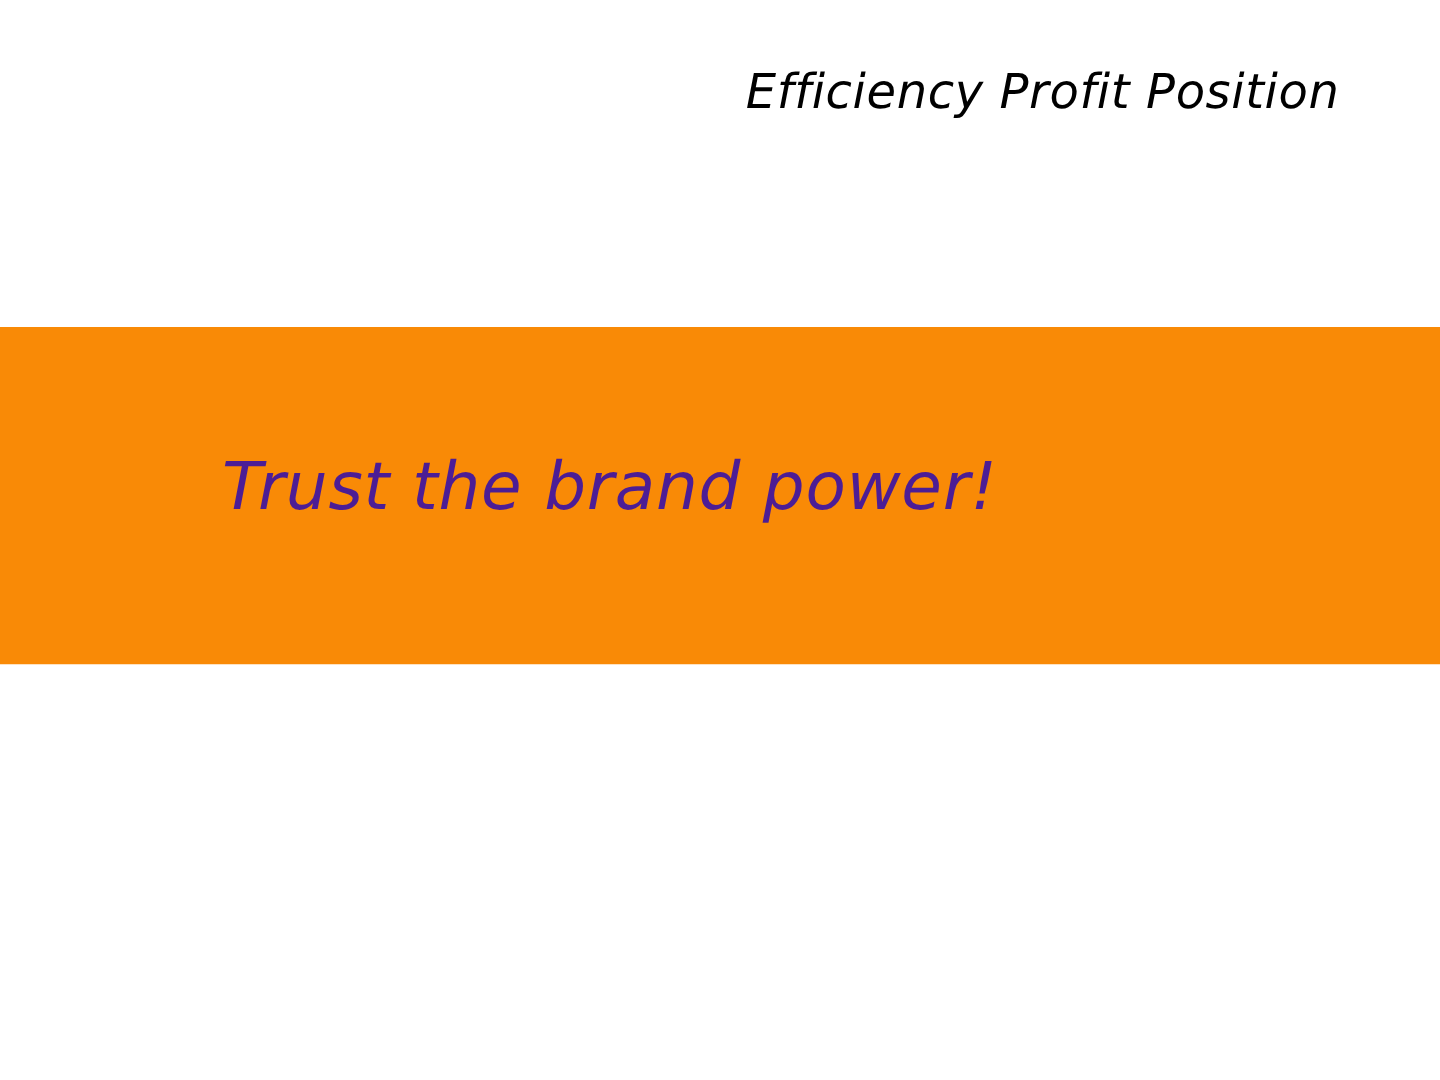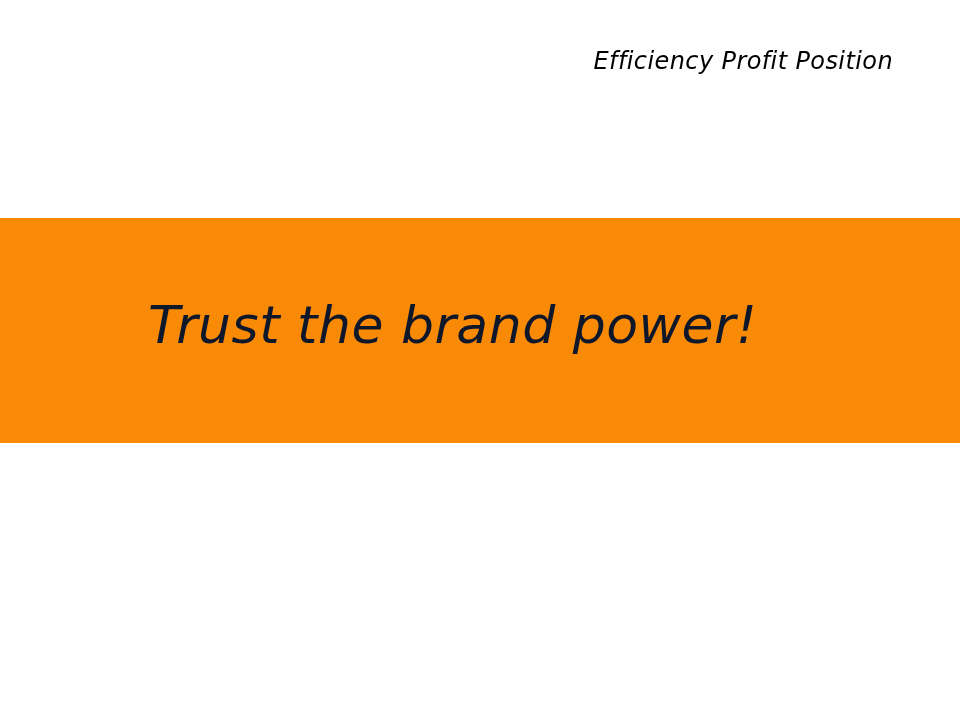--- a/index.html
+++ b/index.html
@@ -25,21 +25,21 @@
 
   
   .slide-title {
     position: absolute;
     left: 0;
     top: 44px;
     width: 893px;
     text-align: right;
     color: #000000;
     font-family: "DejaVu Sans", sans-serif;
-    font-size: 24px;
+    font-size: 32px;
     font-style: italic;
     font-weight: 400;
     letter-spacing: 0.4px;
     line-height: 34px;
     white-space: nowrap;
   }
 
   
   .banner {
     position: absolute;
@@ -50,23 +50,23 @@
     background: #F98A06;
   }
 
   .banner-text {
     position: absolute;
     left: 148px;
     top: 0;
     height: 225px;
     display: flex;
     align-items: center;
-    color: #0f172a;
+    color: #4c1d95;
     font-family: "DejaVu Sans", sans-serif;
-    font-size: 52px;
+    font-size: 44px;
     font-style: italic;
     font-weight: 400;
     letter-spacing: 0.5px;
     line-height: 72px;
     white-space: nowrap;
     transform: translateY(-6px);
   }
 
   
   .content-area {

